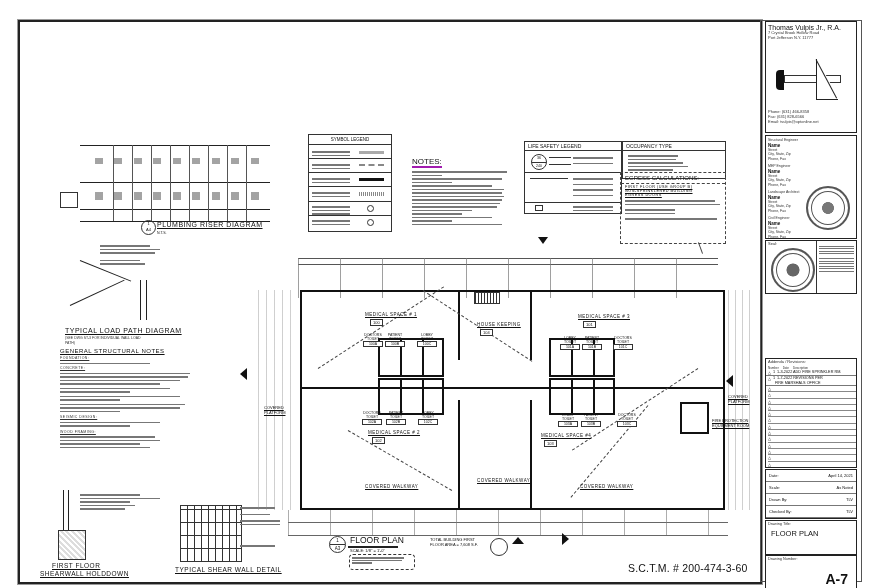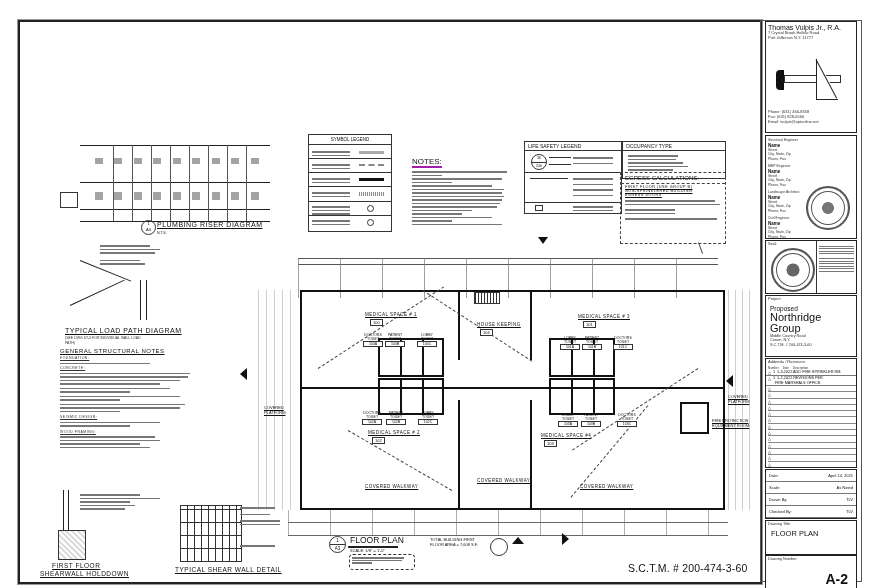--- a/index.html
+++ b/index.html
@@ -413,29 +413,20 @@
         <div class="txtline" style="height:1px;margin:1.5px 0"></div>
       <div class="txtline" style="height:1px;margin:4px 0 1.5px"></div>
         <div class="txtline" style="height:1px;margin:1.5px 0"></div>
         <div class="txtline" style="height:1px;margin:1.5px 0"></div>
         <div class="txtline" style="height:1px;margin:1.5px 0"></div>
         <div class="txtline" style="height:1px;margin:1.5px 0"></div>
         <div class="txtline" style="height:1px;margin:1.5px 0"></div>
     </div>
   </div>
 
-  <div class="tbox" style="top:274px;height:60px;">
-    <div class="tiny" style="padding:1px 2px;font-size:4px;">Project:</div>
-    <div style="font-size:6.5px;padding-left:4px;margin-top:2px;">Proposed</div>
-    <div style="font-size:11px;padding-left:4px;line-height:11px;">Northridge</div>
-    <div style="font-size:11px;padding-left:4px;line-height:11px;">Group</div>
-    <div class="tiny" style="padding-left:4px;font-size:3.8px;">Middle Country Road</div>
-    <div class="tiny" style="padding-left:4px;font-size:3.8px;">Coram, N.Y.</div>
-    <div class="tiny" style="padding-left:4px;font-size:3.8px;">S.C.T.M. # 200-474-3-60</div>
-  </div>
 
   <div class="tbox" style="top:337px;height:108px;">
     <div class="tiny" style="padding:1px 2px;font-size:4px;">Addenda / Revisions:</div>
     <div class="tiny" style="padding-left:2px;display:flex;gap:4px;font-size:3px;">
       <span>Number</span>
         <span>Date</span>
         <span>Description</span>
     </div>
     <div style="font-size:3.8px;padding-left:2px;border-bottom:1px solid #777;display:flex;gap:2px;">
         <span>△</span>
@@ -484,15 +475,15 @@
       </div>
   </div>
 
   <div class="tbox" style="top:499px;height:33px;">
     <div class="tiny" style="padding:1px 2px;font-size:3.8px;">Drawing Title:</div>
     <div style="font-size:7.5px;padding-left:5px;margin-top:1px;">FLOOR PLAN</div>
   </div>
 
   <div class="tbox" style="top:534px;height:45px;">
     <div class="tiny" style="padding:1px 2px;font-size:3.8px;">Drawing Number:</div>
-    <div style="font-size:14px;font-weight:bold;text-align:right;padding-right:8px;margin-top:8px;">A-2</div>
+    <div style="font-size:14px;font-weight:bold;text-align:right;padding-right:8px;margin-top:8px;">A-7</div>
   </div>
 </div>
 
 </body></html>

